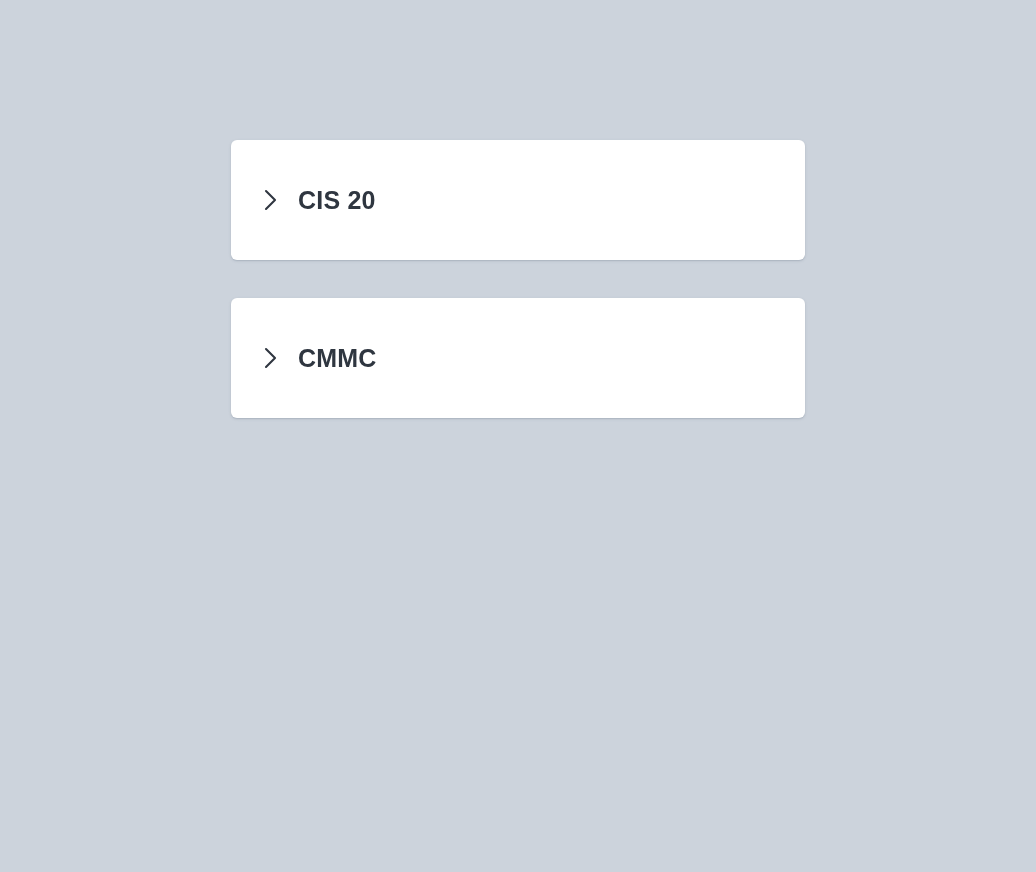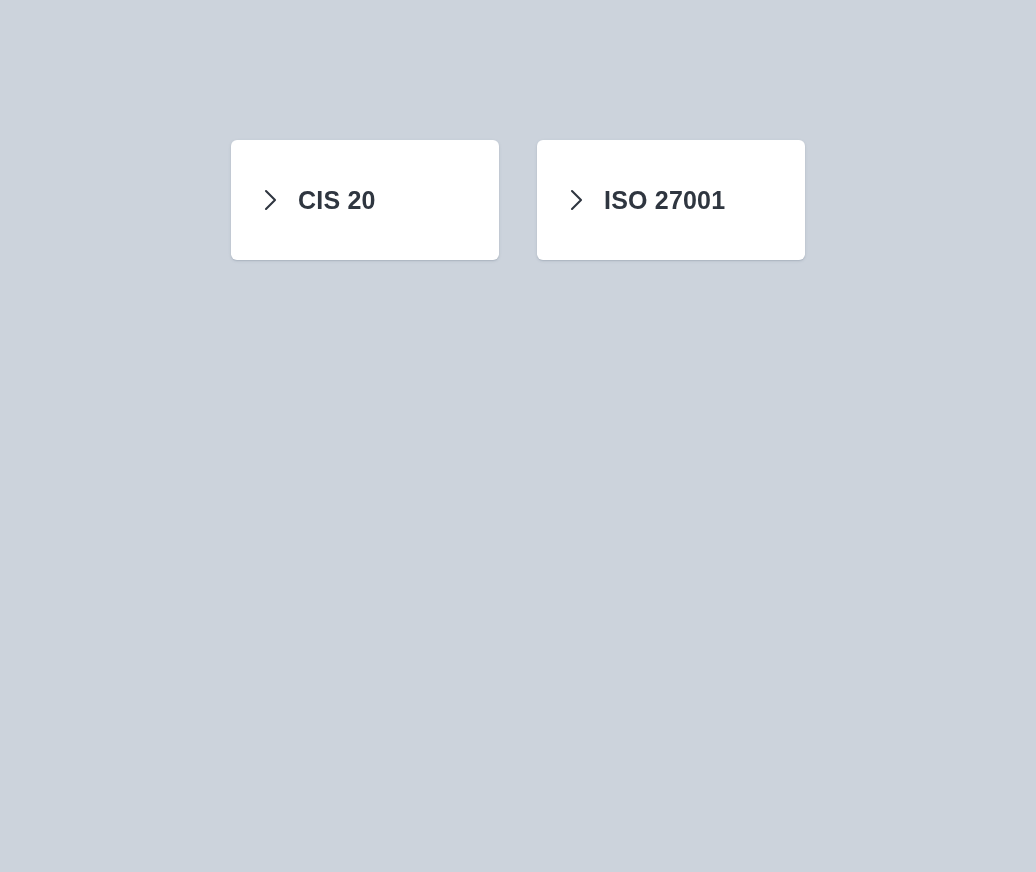--- a/index.html
+++ b/index.html
@@ -21,21 +21,21 @@
     width: 1036px;
     height: 872px;
   }
 
   .accordion-list {
     position: absolute;
     left: 231px;
     top: 140px;
     width: 574px;
     display: flex;
-    flex-direction: row;
+    flex-direction: column;
     gap: 38px;
   }
 
   .accordion-item {
     width: 574px;
     height: 120px;
     background: #ffffff;
     border-radius: 6px;
     box-shadow: 0 1px 3px rgba(96, 110, 130, 0.22),
                 0 1px 1px rgba(96, 110, 130, 0.14);
@@ -85,27 +85,27 @@
       <div class="accordion-header">
         <span class="chevron-icon">
           <svg width="14" height="22" viewBox="0 0 14 22" fill="none" xmlns="http://www.w3.org/2000/svg">
             <path d="M2 2 L11 11 L2 20" stroke="#2f3640" stroke-width="2.1" stroke-linecap="round" stroke-linejoin="round"></path>
           </svg>
         </span>
         <span class="accordion-label">CIS 20</span>
       </div>
     </div>
 
-
     <div class="accordion-item">
       <div class="accordion-header">
         <span class="chevron-icon">
           <svg width="14" height="22" viewBox="0 0 14 22" fill="none" xmlns="http://www.w3.org/2000/svg">
             <path d="M2 2 L11 11 L2 20" stroke="#2f3640" stroke-width="2.1" stroke-linecap="round" stroke-linejoin="round"></path>
           </svg>
         </span>
-        <span class="accordion-label">ISO 27001</span>
+        <span class="accordion-label">CMMC</span>
       </div>
     </div>
+
 
 
   </div>
 </div>
 
 </body></html>

